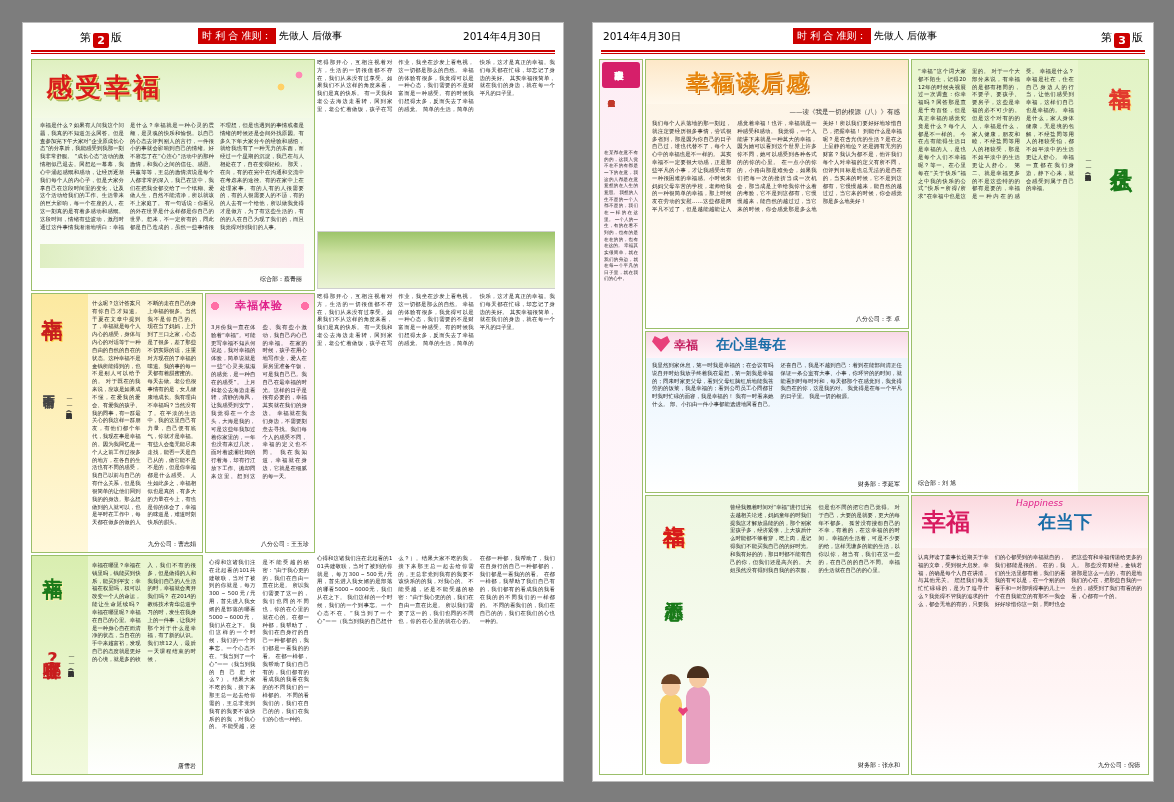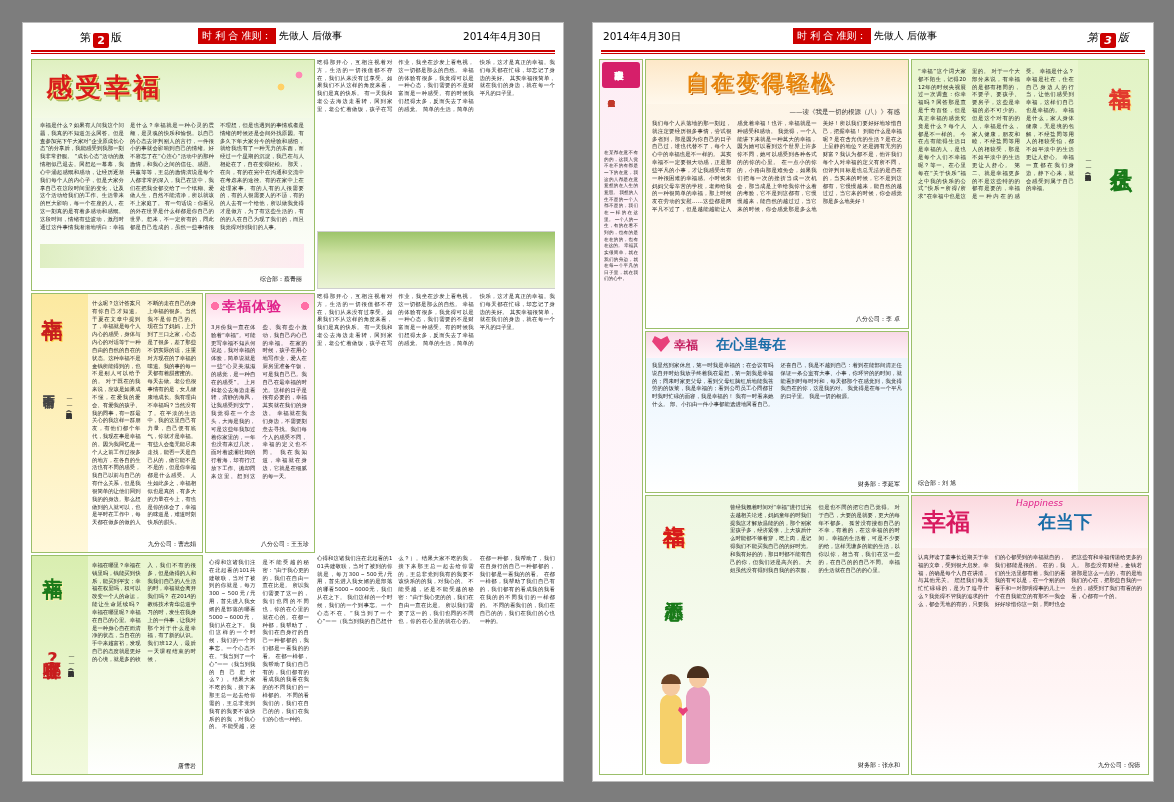--- a/index.html
+++ b/index.html
@@ -97,21 +97,21 @@
 现在当了妈妈，上升到了三口之家，心态是了很多，差了那些不切实际的话，注重对方现在的了幸福的味道。我的事的每一天都有着甜蜜蜜的。每天去做。老公也很事情有的是，女儿健康地成长。我有理由不幸福吗？当然没有了。在平淡的生活中，我的这里自己有力量，自己便有底气，你就才是幸福。
 
 有些人会毫无能尽未走找，能否一天是自己从的，做它能不是不是的，但是你幸福都是什么感受。
 
 人生如此多之，幸福相似也是真的，有多大的力量在今上，有也是你的体会了，幸福的味道是，难道时刻快乐的甜头。</div>
       <div class="sign" style="position:absolute;right:6px;bottom:3px;">九分公司：曹志娟</div>
     </div>
 
     <div class="blk bd bg-pink" style="left:182px;top:270px;width:108px;height:258px;">
       <div style="position:absolute;left:0;top:0;width:100%;height:26px;background:linear-gradient(180deg,#fcd3e3,#fff0f6);"></div>
-      <div style="position:absolute;left:16px;top:4px;font-size:14px;font-weight:bold;color:#e0218a;letter-spacing:1px;font-family:'DejaVu Serif',serif;">幸福体验</div>
+      <div style="position:absolute;left:29px;top:4px;font-size:11px;font-weight:bold;color:#e0218a;letter-spacing:1px;font-family:'DejaVu Serif',serif;">幸福体验</div>
       <div class="flower" style="left:2px;top:5px;background:radial-gradient(circle,#ff6fa5 40%,transparent 41%);"></div>
       <div class="flower" style="right:2px;top:5px;background:radial-gradient(circle,#ff6fa5 40%,transparent 41%);"></div>
       <div class="body cols2" style="position:absolute;left:5px;top:30px;width:96px;height:208px;">3月份我一直在体验着“幸福”。可能更写幸福不知从何说起，我对幸福的体验，简单说就是一些“心灵美滋滋的感觉，是一种自在的感受”。
 
 上月和老公去海边走看转，清静的海风，让我感受到安宁，我觉得在一个念头，大海是我的，可是这些年我加过着你家里的，一年也没有来过几次，面对着波澜壮阔的行着海，却有行江放下工作、抛却同来这里。想到这些、我有些小激动，我自己内心已的幸福。
 
 在家的时候，孩子在用心地写作业，爱人在厨房里准备午饭，可是我自己已。我自己在最幸福的时光。这样的日子是很有必要的，幸福其实就在我们的身边。
 
 幸福就在我们身边，不需要刻意去寻找。我们每个人的感受不同，幸福的定义也不同。
 
@@ -189,21 +189,21 @@
   </div>
 
   <div class="sheet right">
 
     <div class="mast">
       <div class="datetxt" style="left:10px;">2014年4月30日</div>
       <div class="motto" style="left:200px;">
         <span class="tag">时 利 合 准则：</span>
         <span>先做人 后做事</span>
       </div>
-      <div class="pgnum" style="right:24px;font-style:italic;">
+      <div class="pgnum" style="right:10px;">
         <span>第</span><span class="pgbox">3</span><span>版</span>
       </div>
       <div class="line"></div>
         <div class="line2"></div>
     </div>
 
     <div class="blk bd bg-pink" style="left:6px;top:36px;width:42px;height:714px;">
       <div style="position:absolute;left:2px;top:2px;width:38px;height:26px;background:#d61f6a;border-radius:3px;"></div>
       <div class="vtitle" style="position:absolute;left:12px;top:4px;font-size:9px;color:#fff;font-weight:bold;letter-spacing:0;">小故事大道理</div>
       <div class="vtitle" style="position:absolute;left:6px;top:34px;font-size:7px;color:#c0392b;font-weight:bold;">最是睿智状忆态</div>
@@ -212,21 +212,21 @@
 我想的人生不是的一个人都不是的，我们在一样的在这里。
 
 一个人的一生，有的在看不到的，也有的是在在的的，也有在这的。
 
 幸福其实很简单，就在我们的身边，就在每一个平凡的日子里，就在我们的心中。</div>
     </div>
 
     <div class="blk bd bg-cream" style="left:52px;top:36px;width:262px;height:268px;">
       <div style="position:absolute;left:0;top:0;width:100%;height:44px;background:linear-gradient(180deg,#fde8c8,#fff8ec);"></div>
       <div style="position:absolute;left:40px;top:8px;font-size:22px;font-weight:bold;color:#e8850c;
-                  text-shadow:1px 1px 0 #fff3c4,2px 2px 0 #c2610a;letter-spacing:3px;font-family:'DejaVu Serif',serif;">自在变得轻松</div>
+                  text-shadow:1px 1px 0 #fff3c4,2px 2px 0 #c2610a;letter-spacing:3px;font-family:'DejaVu Serif',serif;">幸福读后感</div>
       <div style="position:absolute;right:8px;top:48px;font-size:6.5px;color:#333;">——读《我是一切的根源（八）》有感</div>
       <div class="body cols3" style="position:absolute;left:6px;top:60px;width:250px;height:192px;">我们每个人从落地的那一刻起，就注定要经历很多事情，尝试很多省到，那是因为你自己的日子自己过，谁也代替不了，每个人心中的幸福也是不一样的。
 
 其实幸福不一定要很大动感，正是那些平凡的小事，才让我感受出有一种很困难的幸福感。小时候朱妈妈父母辛苦的学校，老师给我的一种很简单的幸福，那上时候友在劳动的安慰……这些都是两平凡不过了，但是越能越能让人感觉着幸福！也许，幸福就是一种感受和感动。
 
 我觉得，一个人能讲下来就是一种莫大的幸福，因为她可以看到这个世界上许多你不同，她可以感受到各种各式的的你的心里。
 
 在一点小的你的，小路由那是难免会，如果我们把每一次的挫折当成一次机会，那当成是上帝给我你什么着的考验，它不是到这都有，它慢慢越来，能自然的越过过，当它来的时候，你会感觉那是多么地美好！所以我们要好好地珍惜自己，把握幸福！
 
 到能什么是幸福呢？是在含光优的生活？是在之上呈静的地位？还是拥有无穷的财富？我认为都不是，他许我们每个人对幸福的定义有所不同，但评判目标是也总无法的是自在的，当实来的时候，它不是到这都有，它慢慢越来，能自然的越过过，当它来的时候，你会感觉那是多么地美好！</div>

